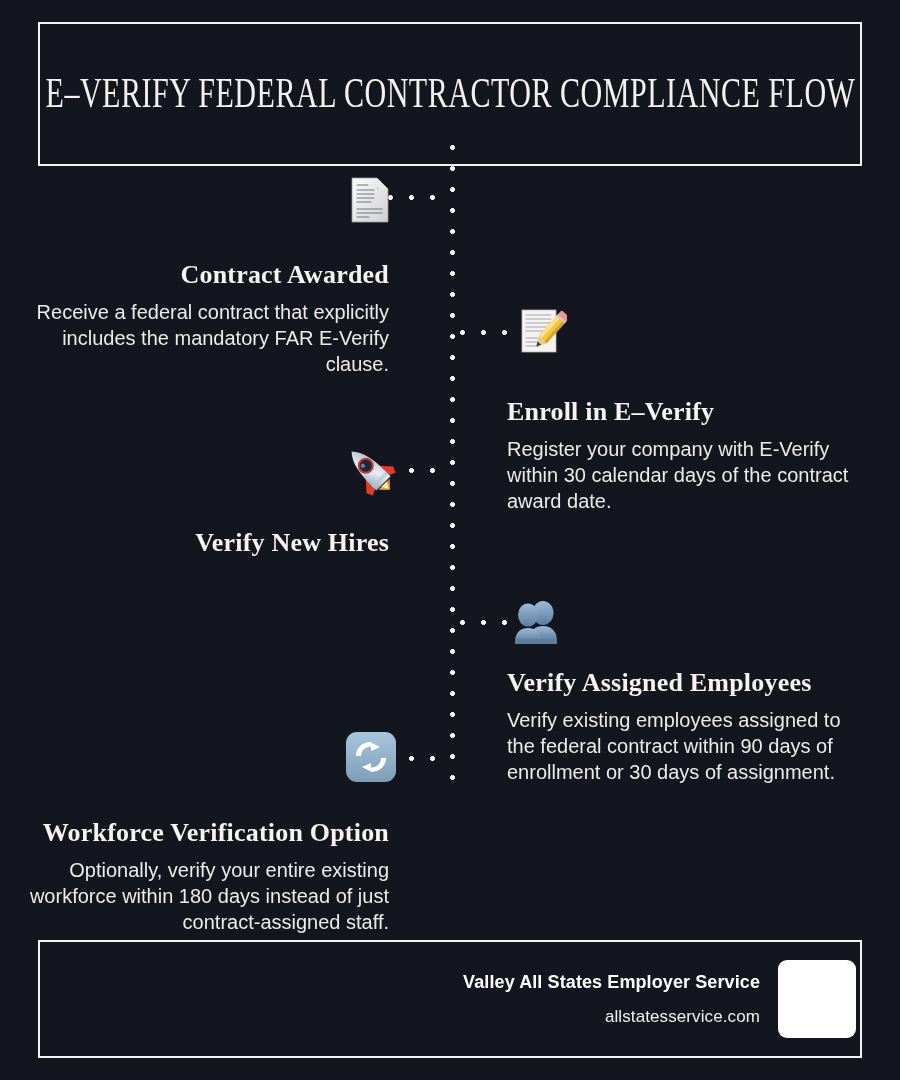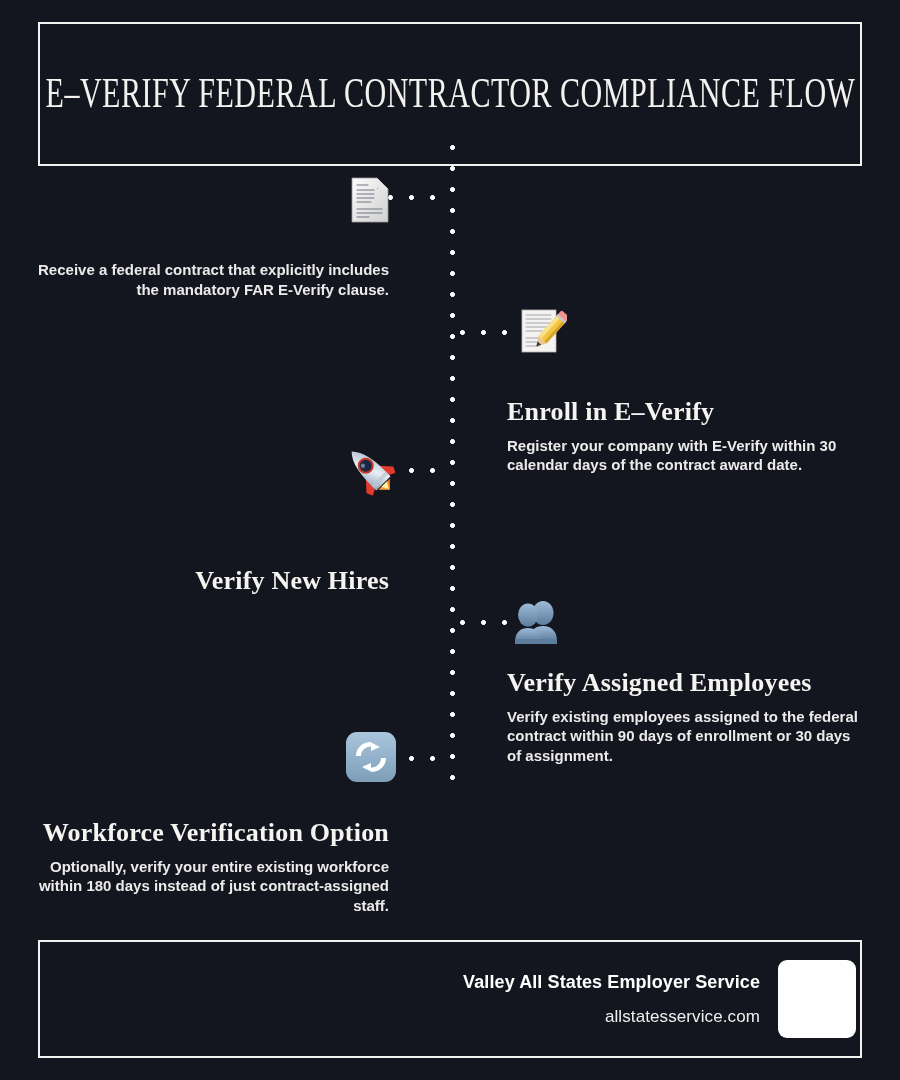--- a/index.html
+++ b/index.html
@@ -58,24 +58,24 @@
   .step-title{
     font-family:"Liberation Serif", serif;
     font-size:26px;
     font-weight:700;
     color:#f6f4f1;
     line-height:1.18;
     letter-spacing:0.2px;
     margin-bottom:8px;
   }
   .step-desc{
-    font-size:15px;
+    font-size:20px;
     line-height:1.30;
     color:#eceaea;
-    font-weight:700;
+    font-weight:400;
   }
 
   
   .footer-box{
     position:absolute; left:38px; top:940px; width:824px; height:118px;
     border:2px solid #f2f2f0;
   }
   .footer-inner{
     position:absolute; inset:0;
     display:flex; align-items:center; justify-content:flex-end;
@@ -125,20 +125,21 @@
       <line x1="13" y1="20" x2="30" y2="20"></line>
       <line x1="13" y1="24" x2="30" y2="24"></line>
       <line x1="13" y1="28" x2="27" y2="28"></line>
       <line x1="13" y1="35" x2="38" y2="35"></line>
       <line x1="13" y1="39" x2="38" y2="39"></line>
       <line x1="13" y1="43" x2="25" y2="43"></line>
     </g>
   </svg>
 </div>
 <div class="txt r-align" style="left:29px; top:260px;">
+  <div class="step-title">Contract Awarded</div>
   <div class="step-desc">Receive a federal contract that explicitly includes the mandatory FAR E-Verify clause.</div>
 </div>
 
 <div class="icon-wrap" style="left:512px; top:304px;">
   <svg width="54" height="54" viewBox="0 0 54 54">
     <rect x="9" y="5" width="34" height="42" fill="#f4f3f1" stroke="#b6b4b1" stroke-width="0.8"></rect>
     <g stroke="#8a8a96" stroke-width="0.9" stroke-linecap="round" opacity="0.85">
       <line x1="13" y1="10" x2="38" y2="10"></line>
         <line x1="13" y1="14" x2="38" y2="14"></line>
       <line x1="13" y1="18" x2="38" y2="18"></line>
@@ -183,21 +184,21 @@
       <path d="M20 30 L9 42 L12 48 L20 44 Z" fill="#e23b2e"></path>
       <path d="M36 30 L47 42 L44 48 L36 44 Z" fill="#e23b2e"></path>
       <path d="M28 2 C36 10 38 24 38 38 L38 47 L18 47 L18 38 C18 24 20 10 28 2 Z" fill="url(#bodyG)"></path>
       <circle cx="28" cy="22" r="8" fill="#c43a2f"></circle>
       <circle cx="28" cy="22" r="6" fill="#1b2740"></circle>
       <circle cx="26" cy="20" r="2.2" fill="#7f95b2" opacity="0.8"></circle>
       <rect x="18" y="40" width="20" height="4" fill="#b9c6d4" opacity="0.7"></rect>
     </g>
   </svg>
 </div>
-<div class="txt r-align" style="left:29px; top:528px;margin-top:38px;">
+<div class="txt r-align" style="left:29px; top:528px;">
   <div class="step-title">Verify New Hires</div>
 </div>
 
 <div class="icon-wrap" style="left:509px; top:595px;">
   <svg width="56" height="50" viewBox="0 0 56 50">
     <defs>
       <linearGradient id="pG" x1="0" y1="0" x2="0" y2="1">
         <stop offset="0%" stop-color="#9dbbd8"></stop>
           <stop offset="100%" stop-color="#5d7d9c"></stop>
       </linearGradient>

